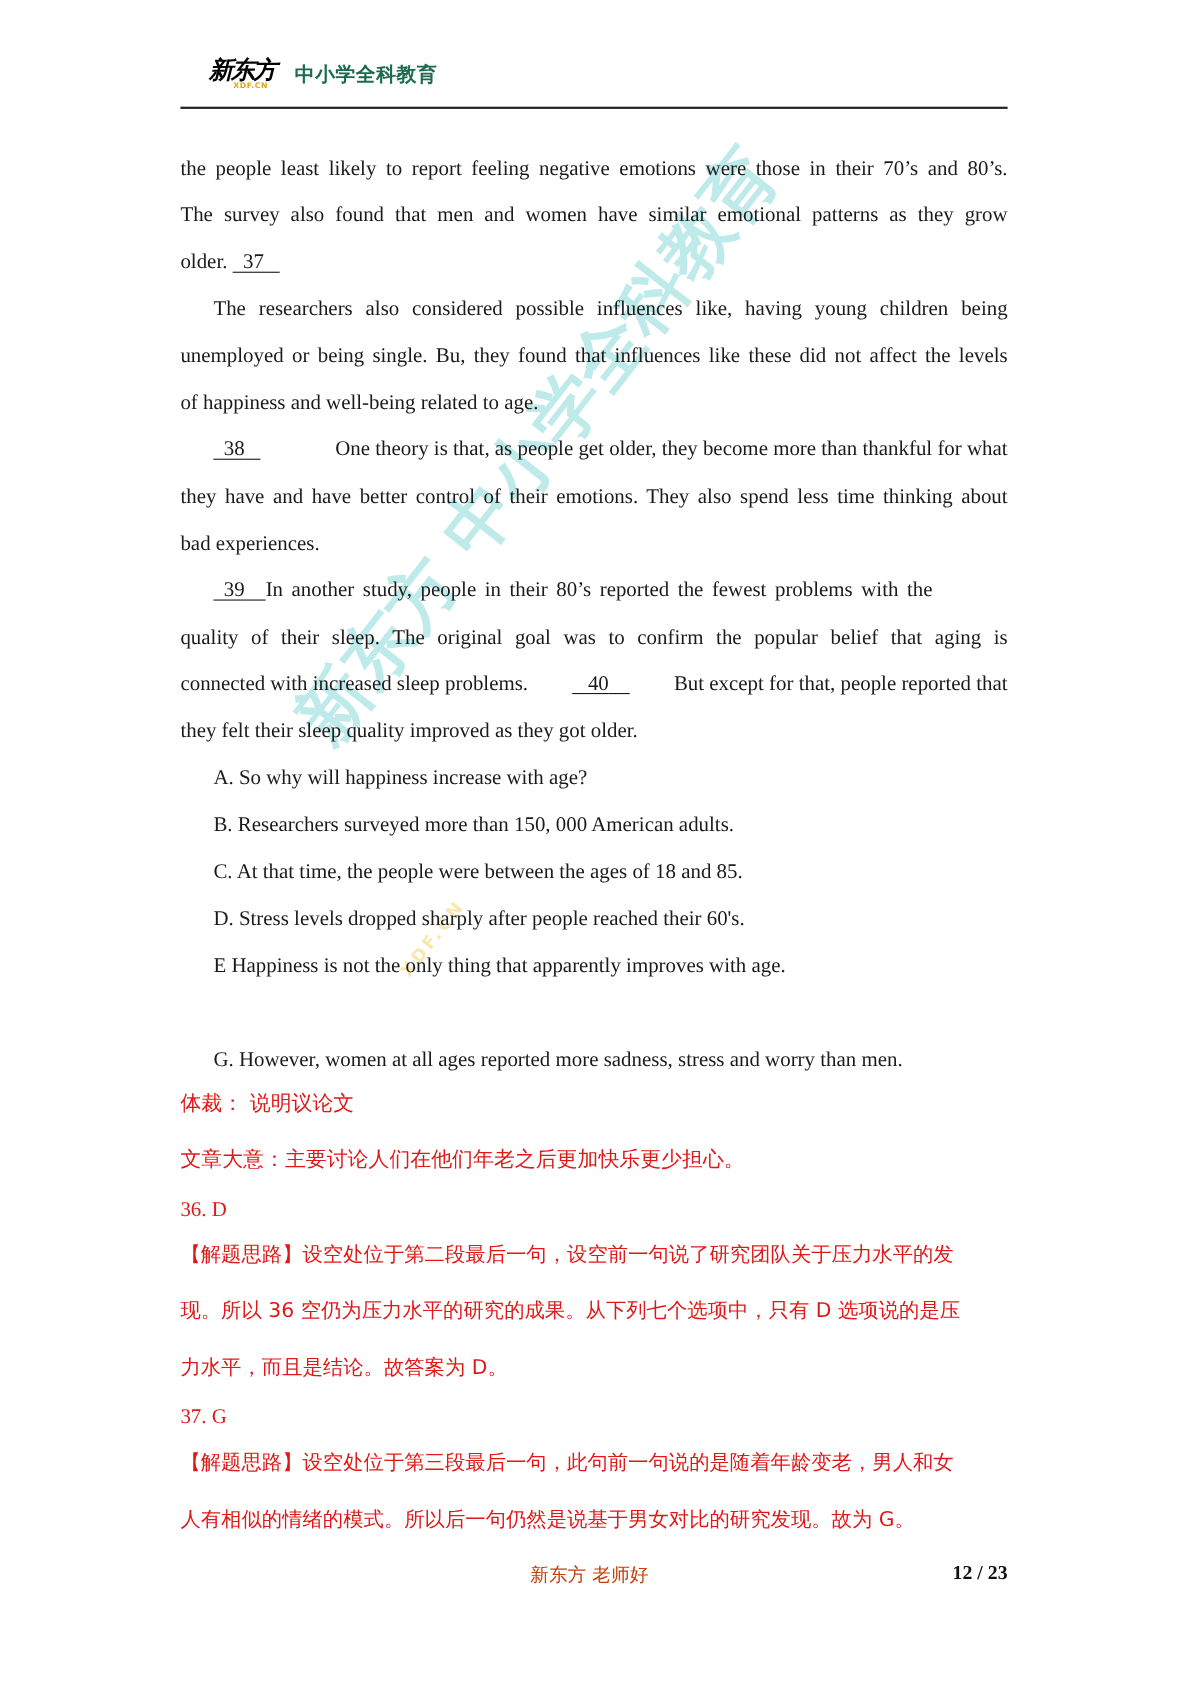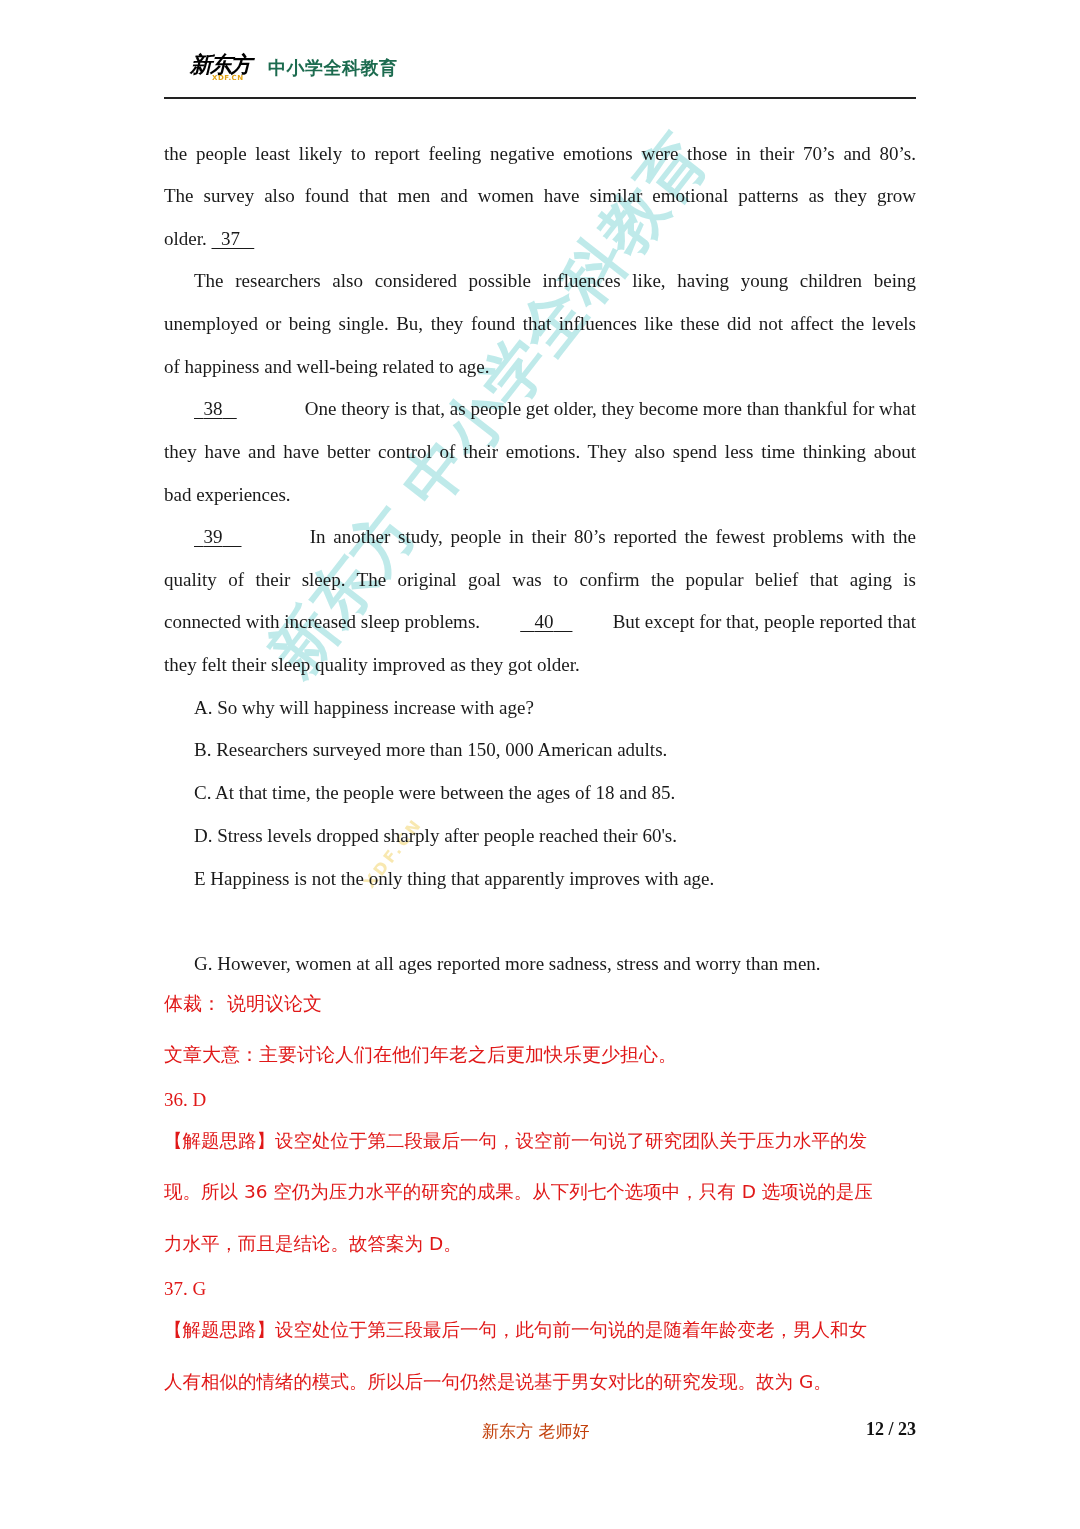--- a/index.html
+++ b/index.html
@@ -70,21 +70,21 @@
   <div class="line justify" style="top:312px;">unemployed or being single. Bu, they found that influences like these did not affect the levels</div>
   <div class="line" style="top:355px;">of happiness and well-being related to age.</div>
 
   <div class="line indent" style="top:397px; display:flex; justify-content:space-between;">
     <span class="blank">  <span>38</span>   </span>
     <span>One theory is that, as people get older, they become more than thankful for what</span>
   </div>
   <div class="line justify" style="top:440px;">they have and have better control of their emotions. They also spend less time thinking about</div>
   <div class="line" style="top:483px;">bad experiences.</div>
 
-  <div class="line indent" style="top:525px; display:flex; justify-content:space-between;">
+  <div class="line indent" style="top:525px; display:flex; ">
     <span class="blank">  <span>39</span>    </span>
     <span style="word-spacing:3px;">In another study, people in their 80’s reported the fewest problems with the</span>
   </div>
   <div class="line justify" style="top:568px;">quality of their sleep. The original goal was to confirm the popular belief that aging is</div>
   <div class="line" style="top:610px; display:flex; justify-content:space-between;">
     <span>connected with increased sleep problems.</span>
     <span class="blank">   <span>40</span>    </span>
     <span>But except for that, people reported that</span>
   </div>
   <div class="line" style="top:653px;">they felt their sleep quality improved as they got older.</div>

